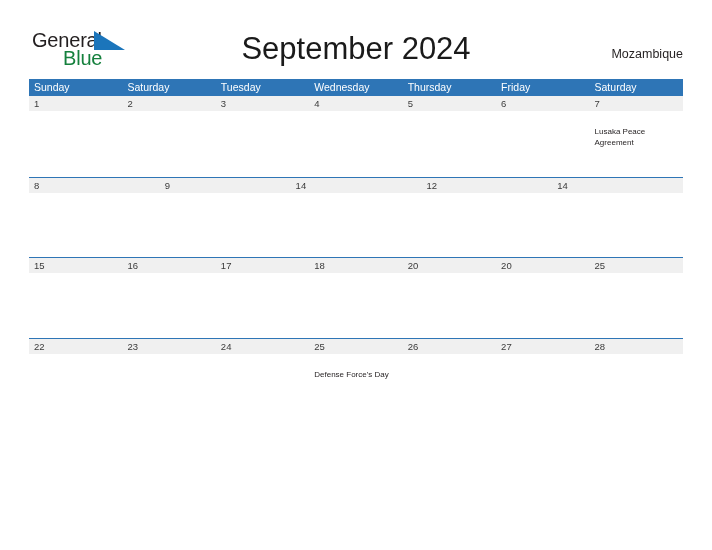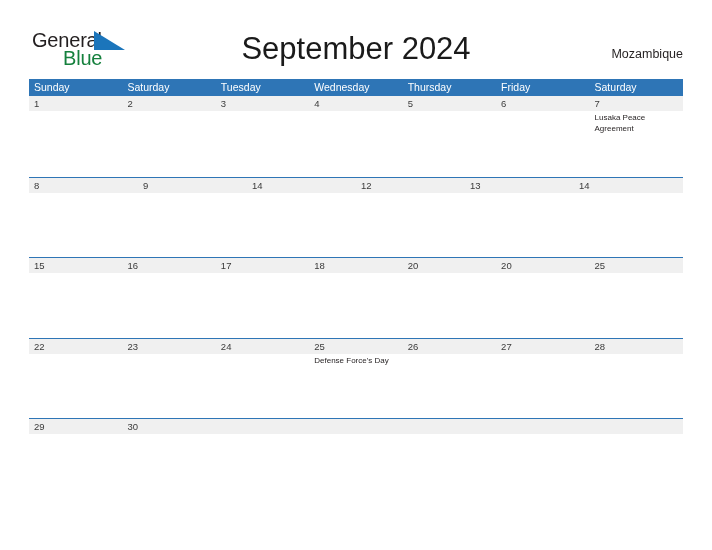--- a/index.html
+++ b/index.html
@@ -156,21 +156,21 @@
   .day-num {
     position: relative;
     font-size: 9.5px;
     color: #3a3a3a;
     line-height: 15px;
     height: 15px;
     font-family: "Liberation Sans", sans-serif;
   }
   .day-events {
     position: relative;
-    margin-top: 2px;
+    margin-top: 16px;
   }
   .event {
     font-size: 8px;
     line-height: 10.5px;
     color: #231f20;
     font-family: "Liberation Sans", sans-serif;
     word-wrap: break-word;
   }
   .day-cell.empty .day-num { color: transparent; }
 </style>
@@ -246,23 +246,20 @@
             <div class="day-cell">
               <div class="day-num">9</div>
             </div>
             <div class="day-cell">
               <div class="day-num">14</div>
             </div>
             <div class="day-cell">
               <div class="day-num">12</div>
             </div>
             <div class="day-cell">
-              <div class="day-num">13</div>
-            </div>
-            <div class="day-cell">
               <div class="day-num">14</div>
             </div>
           </div>
         </div>
         <div class="week-row">
           <div class="dateband"></div>
           <div class="week-cells">
             <div class="day-cell">
               <div class="day-num">15</div>
             </div>
@@ -308,42 +305,16 @@
               <div class="day-num">26</div>
             </div>
             <div class="day-cell">
               <div class="day-num">27</div>
             </div>
             <div class="day-cell">
               <div class="day-num">28</div>
             </div>
           </div>
         </div>
-        <div class="week-row">
-          <div class="dateband"></div>
-          <div class="week-cells">
-            <div class="day-cell">
-              <div class="day-num">29</div>
-            </div>
-            <div class="day-cell">
-              <div class="day-num">30</div>
-            </div>
-            <div class="day-cell empty">
-              <div class="day-num"></div>
-            </div>
-            <div class="day-cell empty">
-              <div class="day-num"></div>
-            </div>
-            <div class="day-cell empty">
-              <div class="day-num"></div>
-            </div>
-            <div class="day-cell empty">
-              <div class="day-num"></div>
-            </div>
-            <div class="day-cell empty">
-              <div class="day-num"></div>
-            </div>
-          </div>
-        </div>
       </div>
   </div>
 
 </div>
 
 </body></html>

